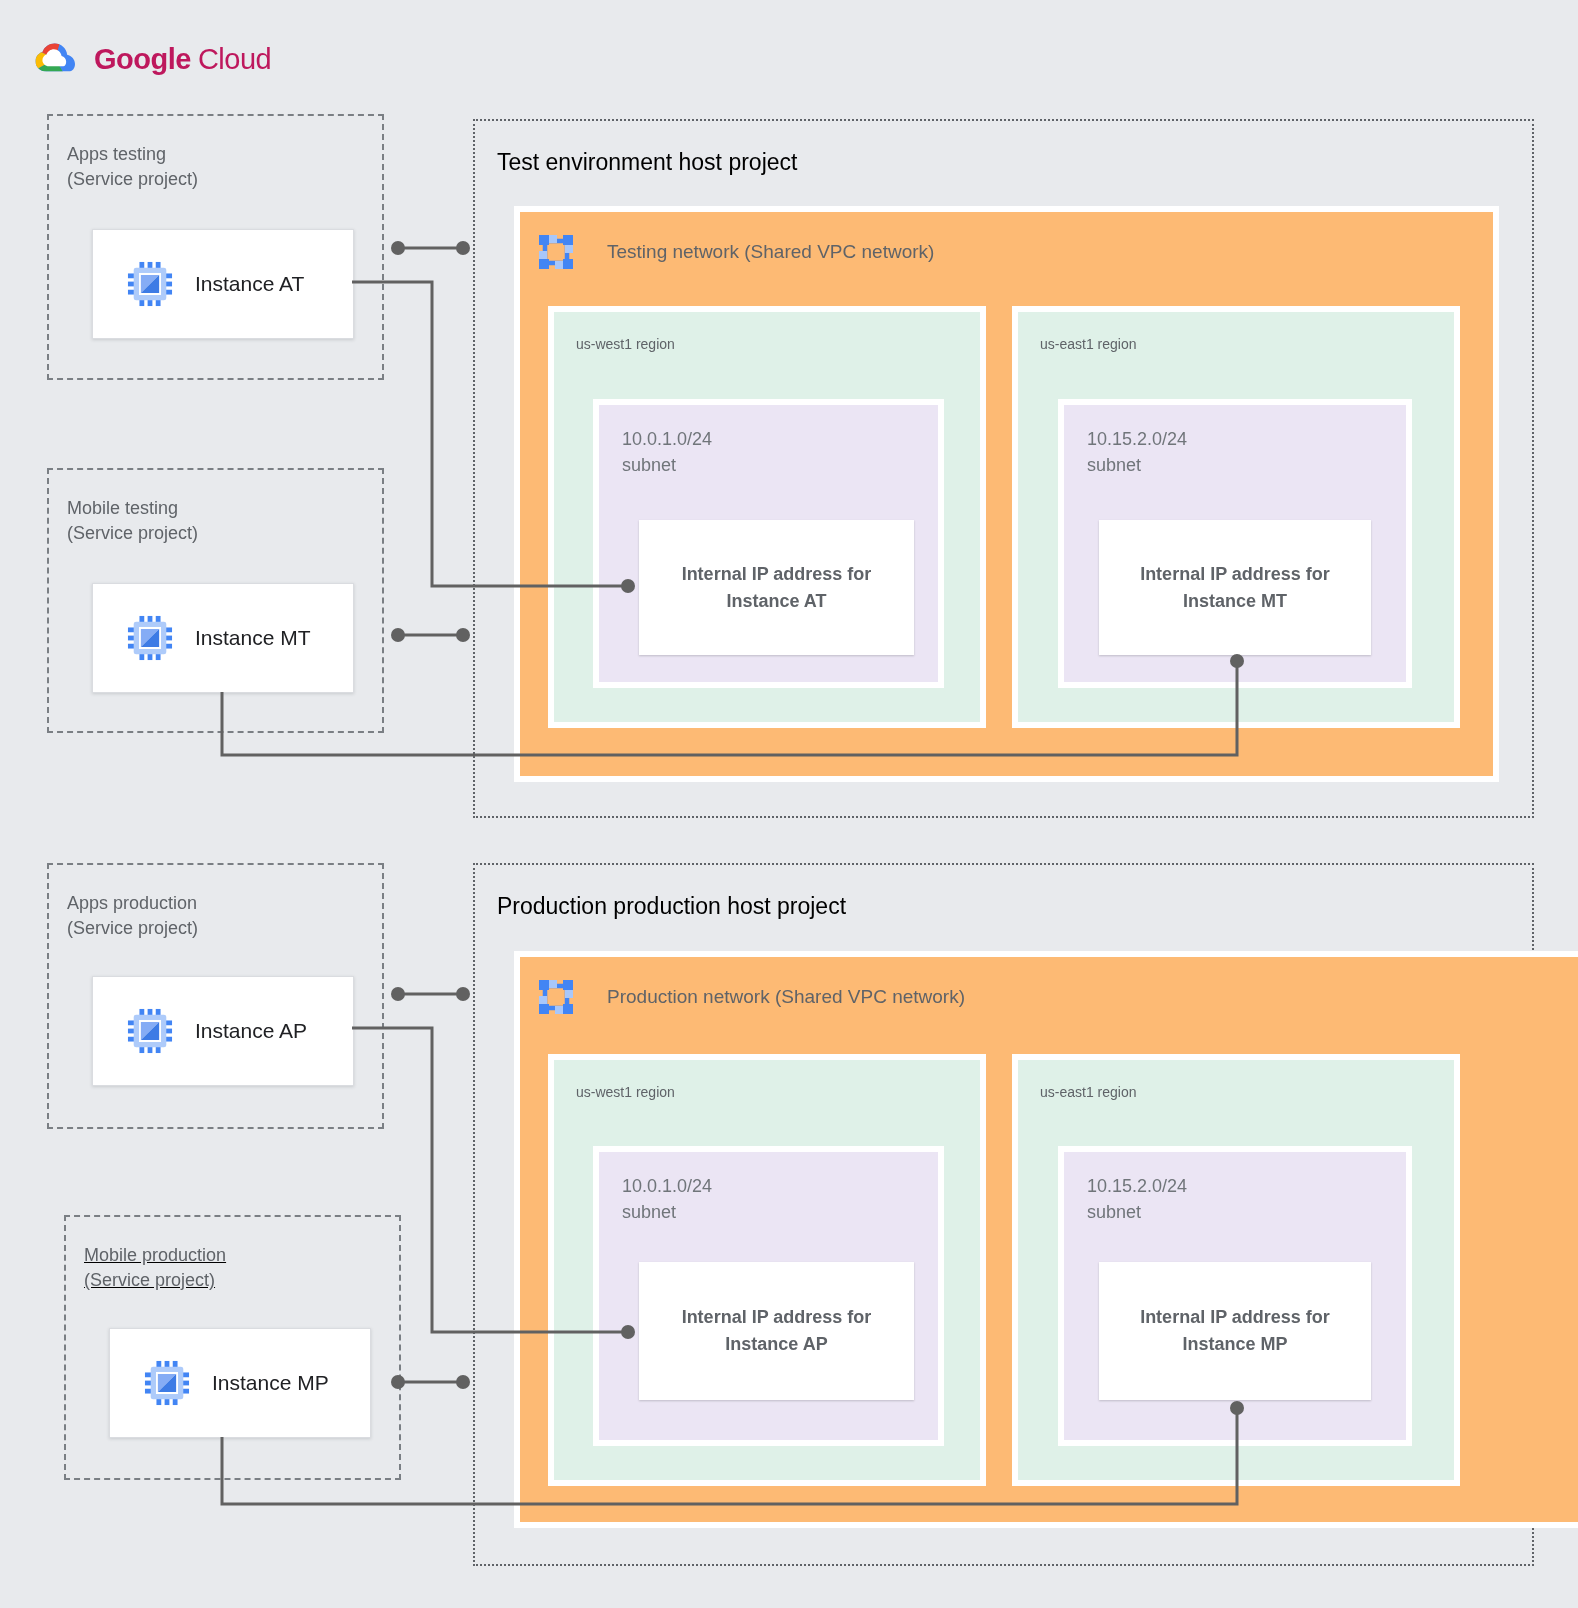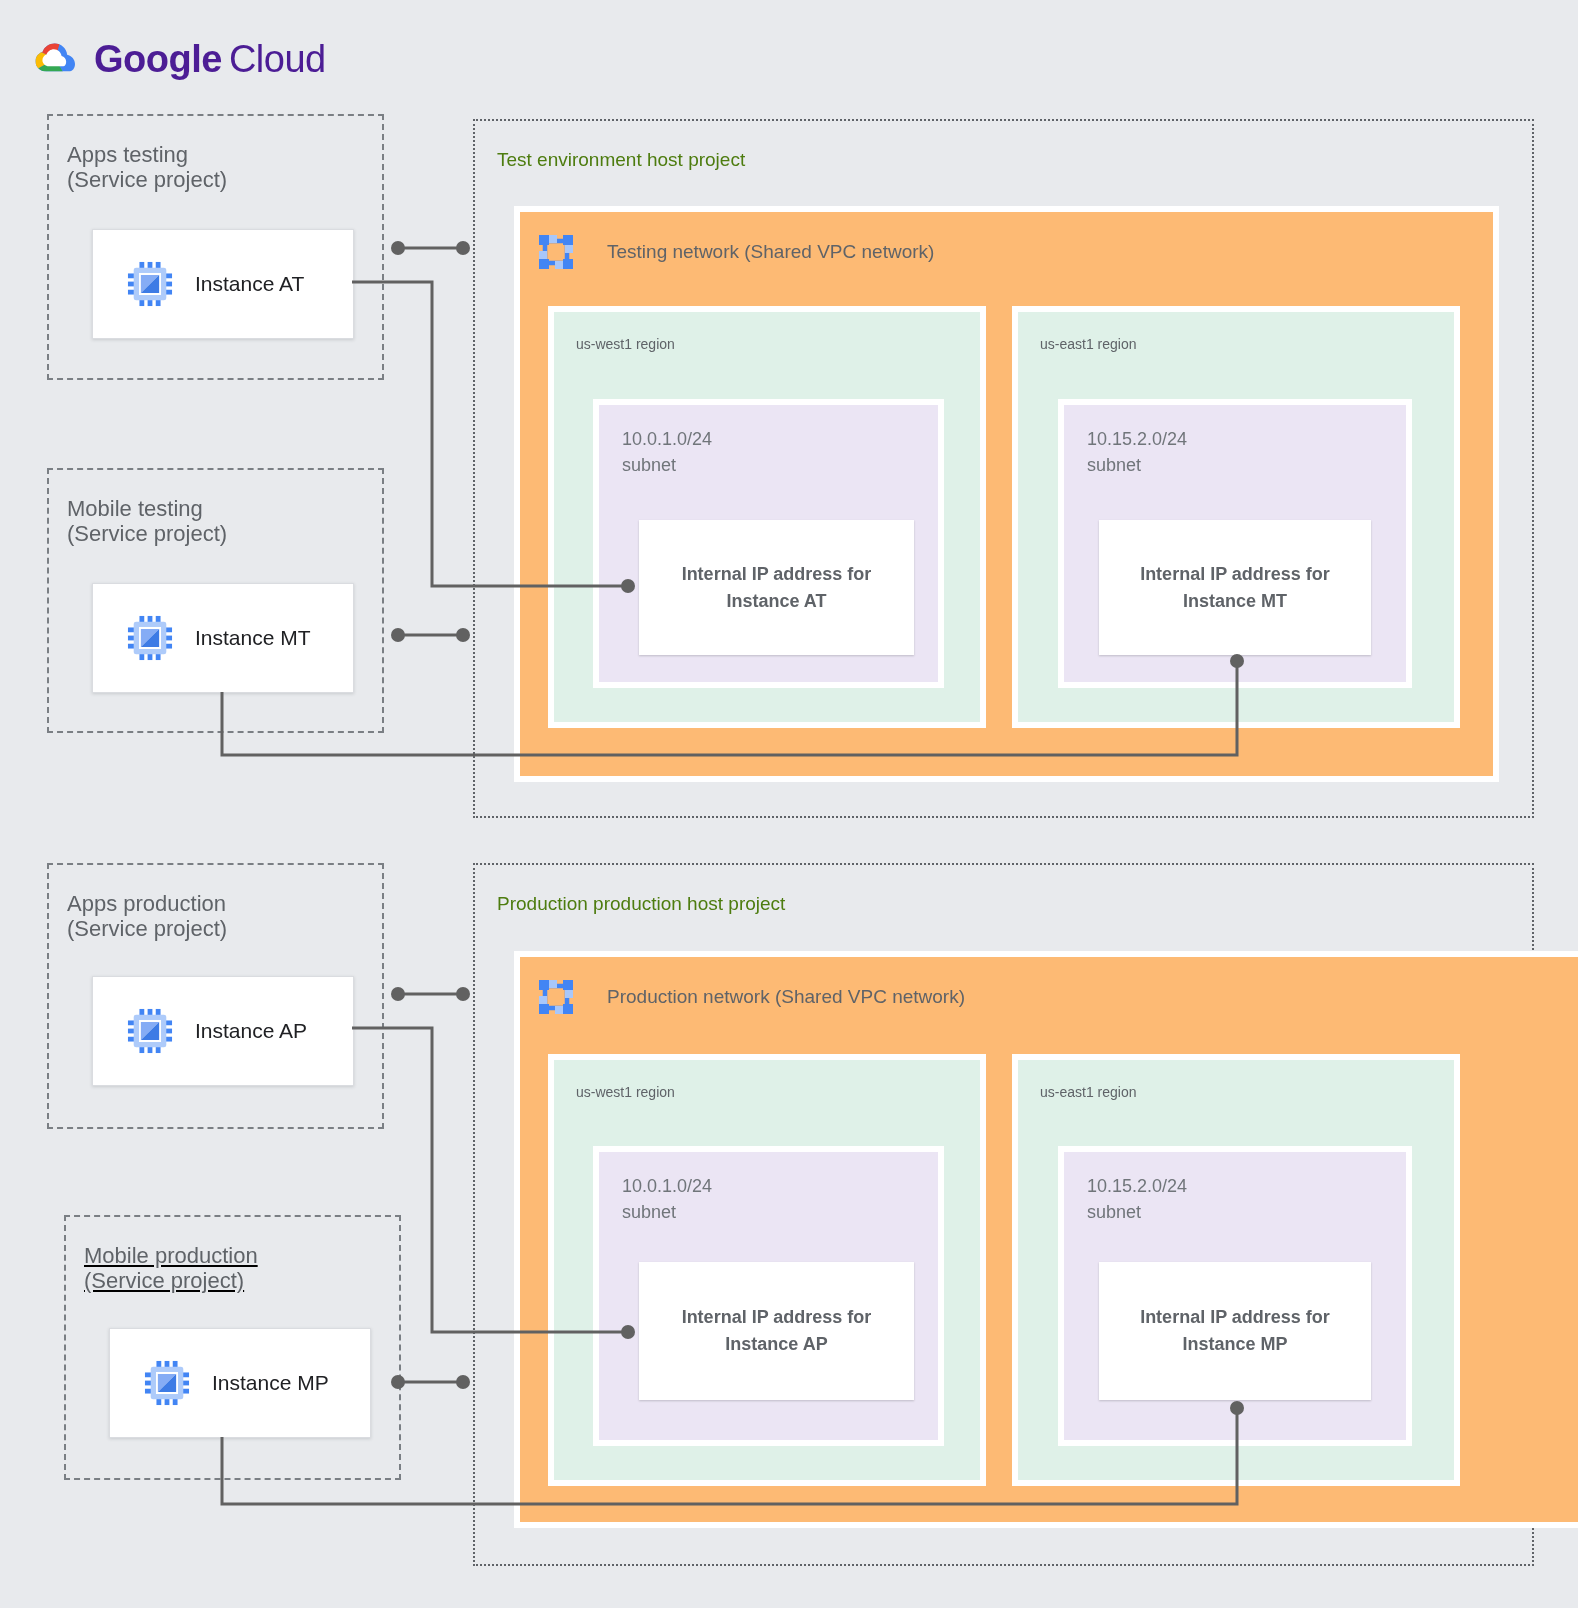--- a/index.html
+++ b/index.html
@@ -4,39 +4,39 @@
 <style>
   html,body { margin:0; padding:0; background:#E8EAED; }
   .canvas {
     position:relative; width:1578px; height:1608px; background:#E8EAED;
     font-family:"Liberation Sans", sans-serif; overflow:hidden;
   }
   .abs { position:absolute; box-sizing:border-box; }
 
   
   .logo { display:flex; align-items:center; left:30px; top:36px; height:46px; }
-  .logo-text { margin-left:10px; font-size:38px; color:#4c1d95; letter-spacing:-0.5px; white-space:nowrap; }
+  .logo-text { margin-left:10px; font-size:29px; color:#be185d; letter-spacing:-0.5px; white-space:nowrap; }
   .logo-text .w1 { font-weight:600; margin-right:7px; }
   .logo-text .w2 { font-weight:400; }
 
   
   .service-box { border:2px dashed #7A7F84; }
-  .service-label { margin:26px 0 0 18px; font-size:22px; line-height:25px; color:#5F6368; }
+  .service-label { margin:26px 0 0 18px; font-size:18px; line-height:25px; color:#5F6368; }
 
   
   .card {
     background:#FFFFFF; border:1px solid #DADCE0;
     box-shadow:0 1px 3px rgba(60,64,67,.18);
     display:flex; align-items:center; padding-left:34px;
   }
   .card-label { margin-left:22px; font-size:21px; color:#202124; white-space:nowrap; }
 
   
   .host-box { border:2px dotted #5F6368; }
-  .host-label { margin:28px 0 0 22px; font-size:19px; color:#4d7c0f; }
+  .host-label { margin:28px 0 0 22px; font-size:23px; color:#000000; }
 
   
   .net-box { background:#fdba74; border:6px solid #FFFFFF; }
   .net-head { position:absolute; left:16px; top:20px; display:flex; align-items:center; }
   .net-label { margin-left:31px; font-size:19px; color:#5F6368; white-space:nowrap; }
 
   
   .region-box { background:#DFF1E8; border:6px solid #FFFFFF; }
   .region-label { position:absolute; left:22px; top:24px; font-size:14px; color:#5F6368; white-space:nowrap; }
 

